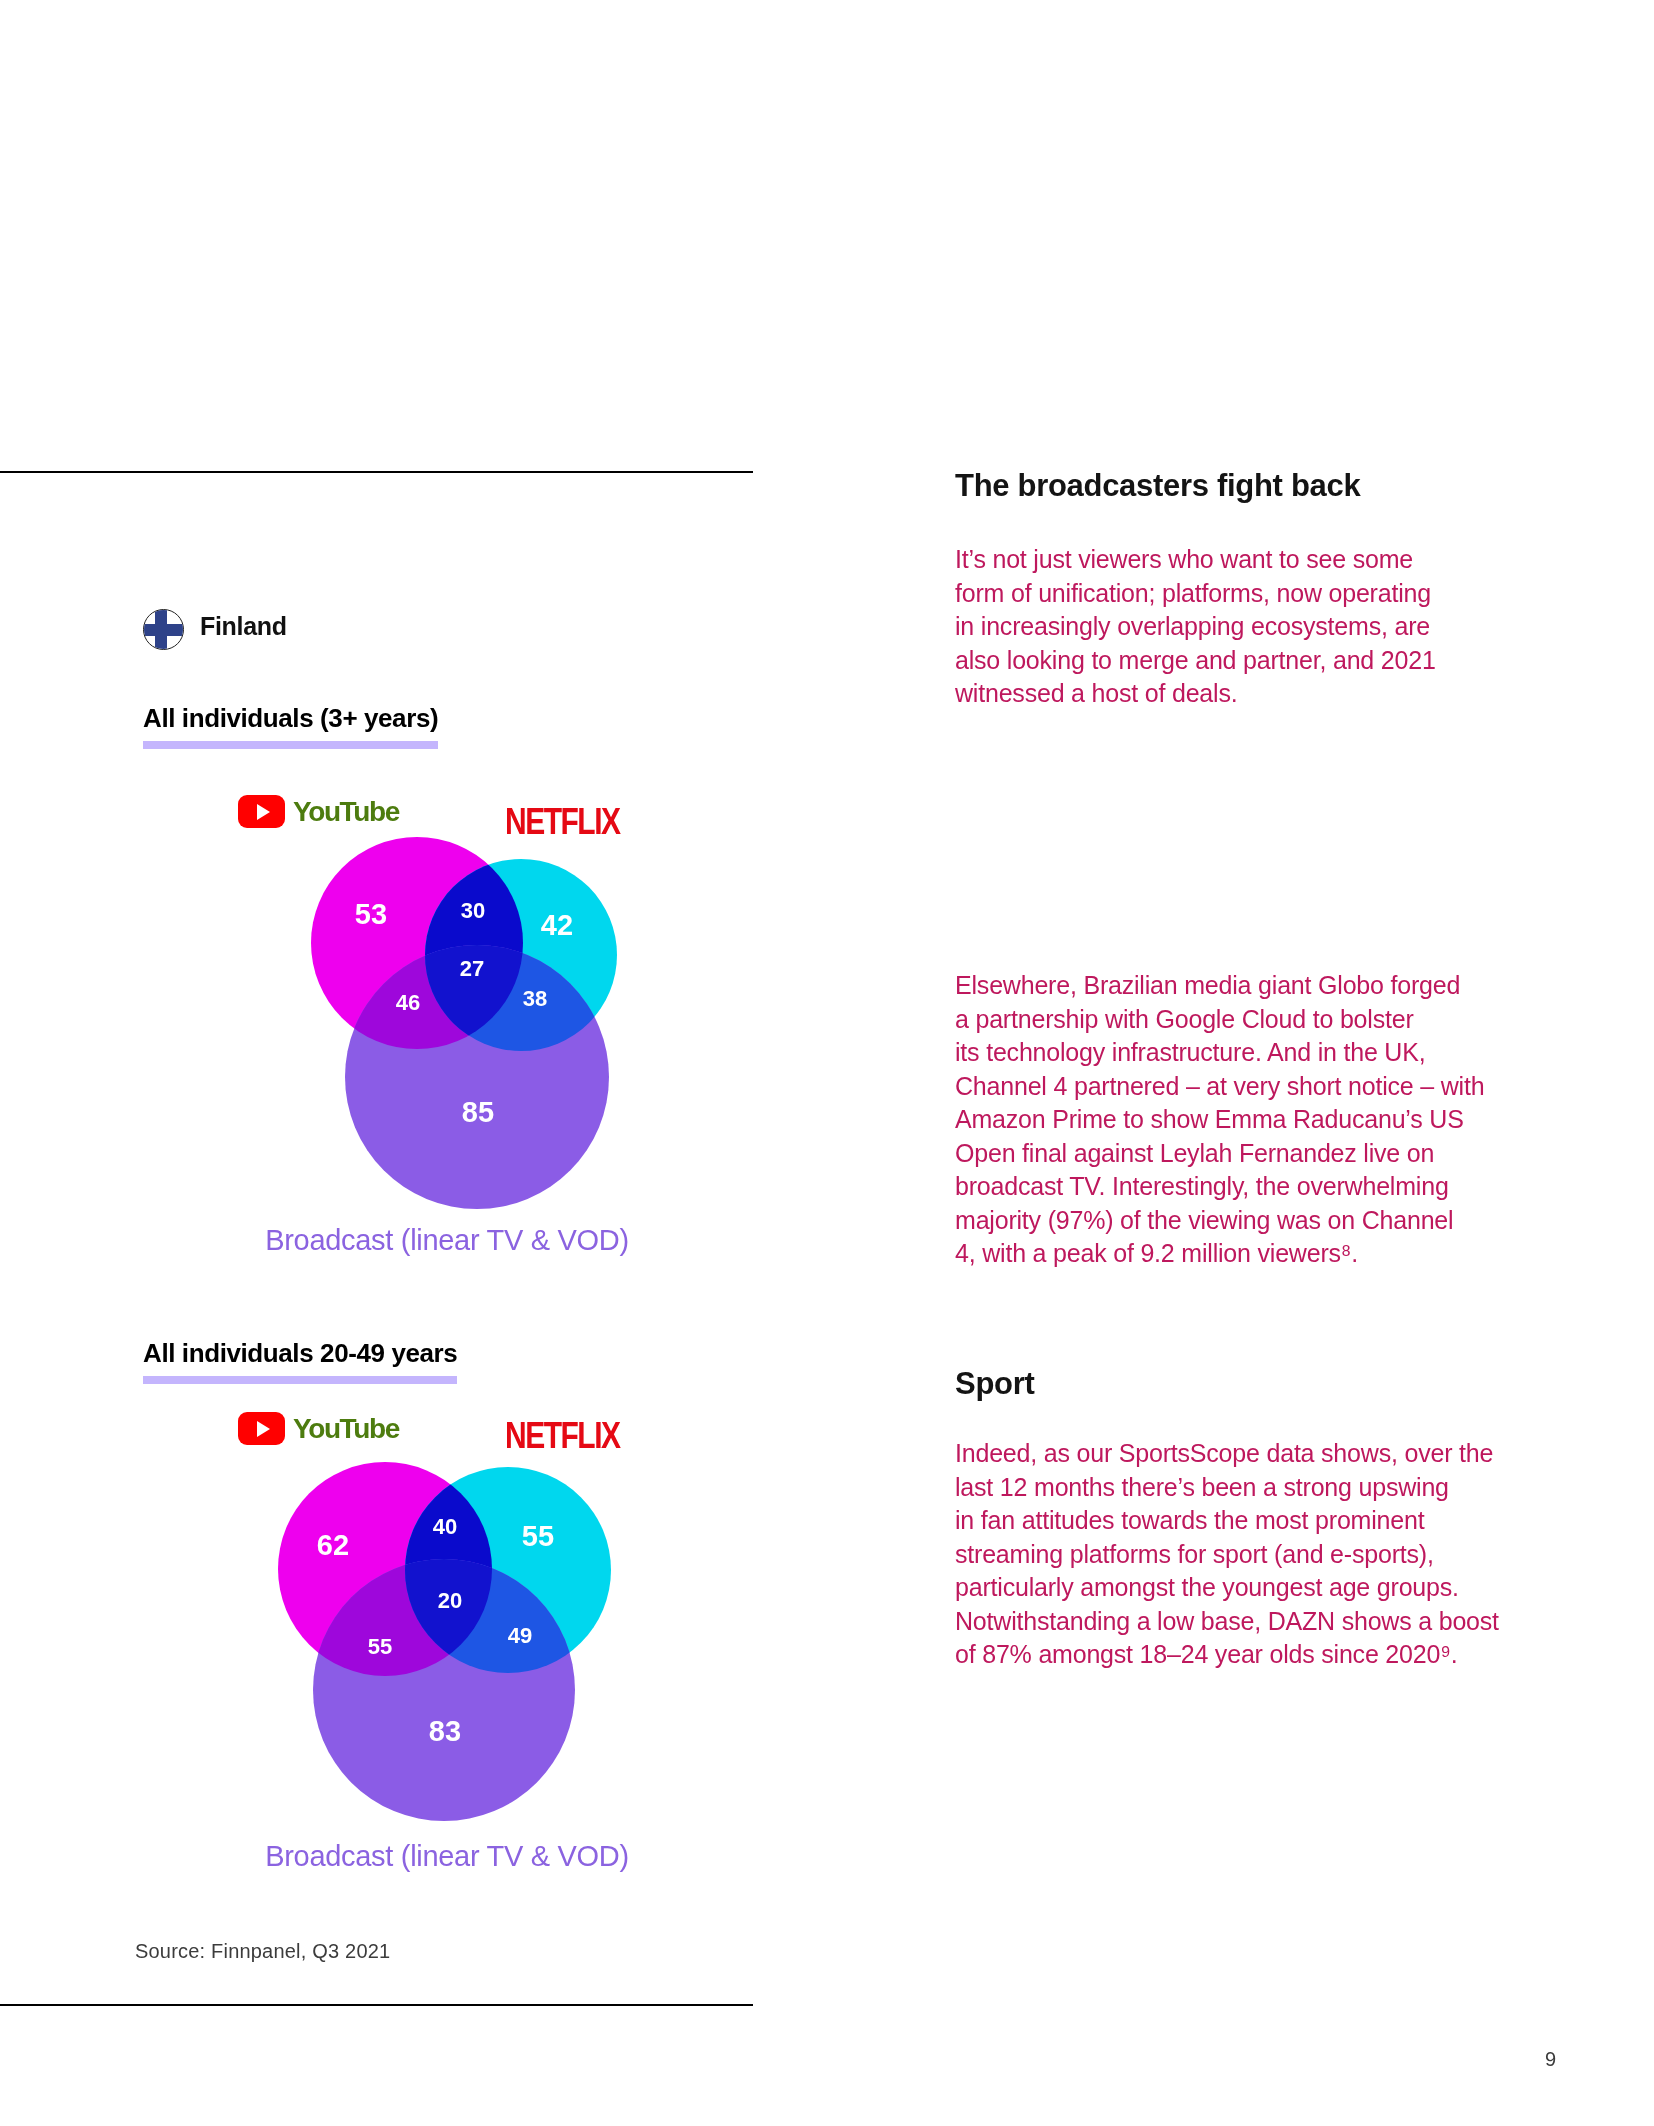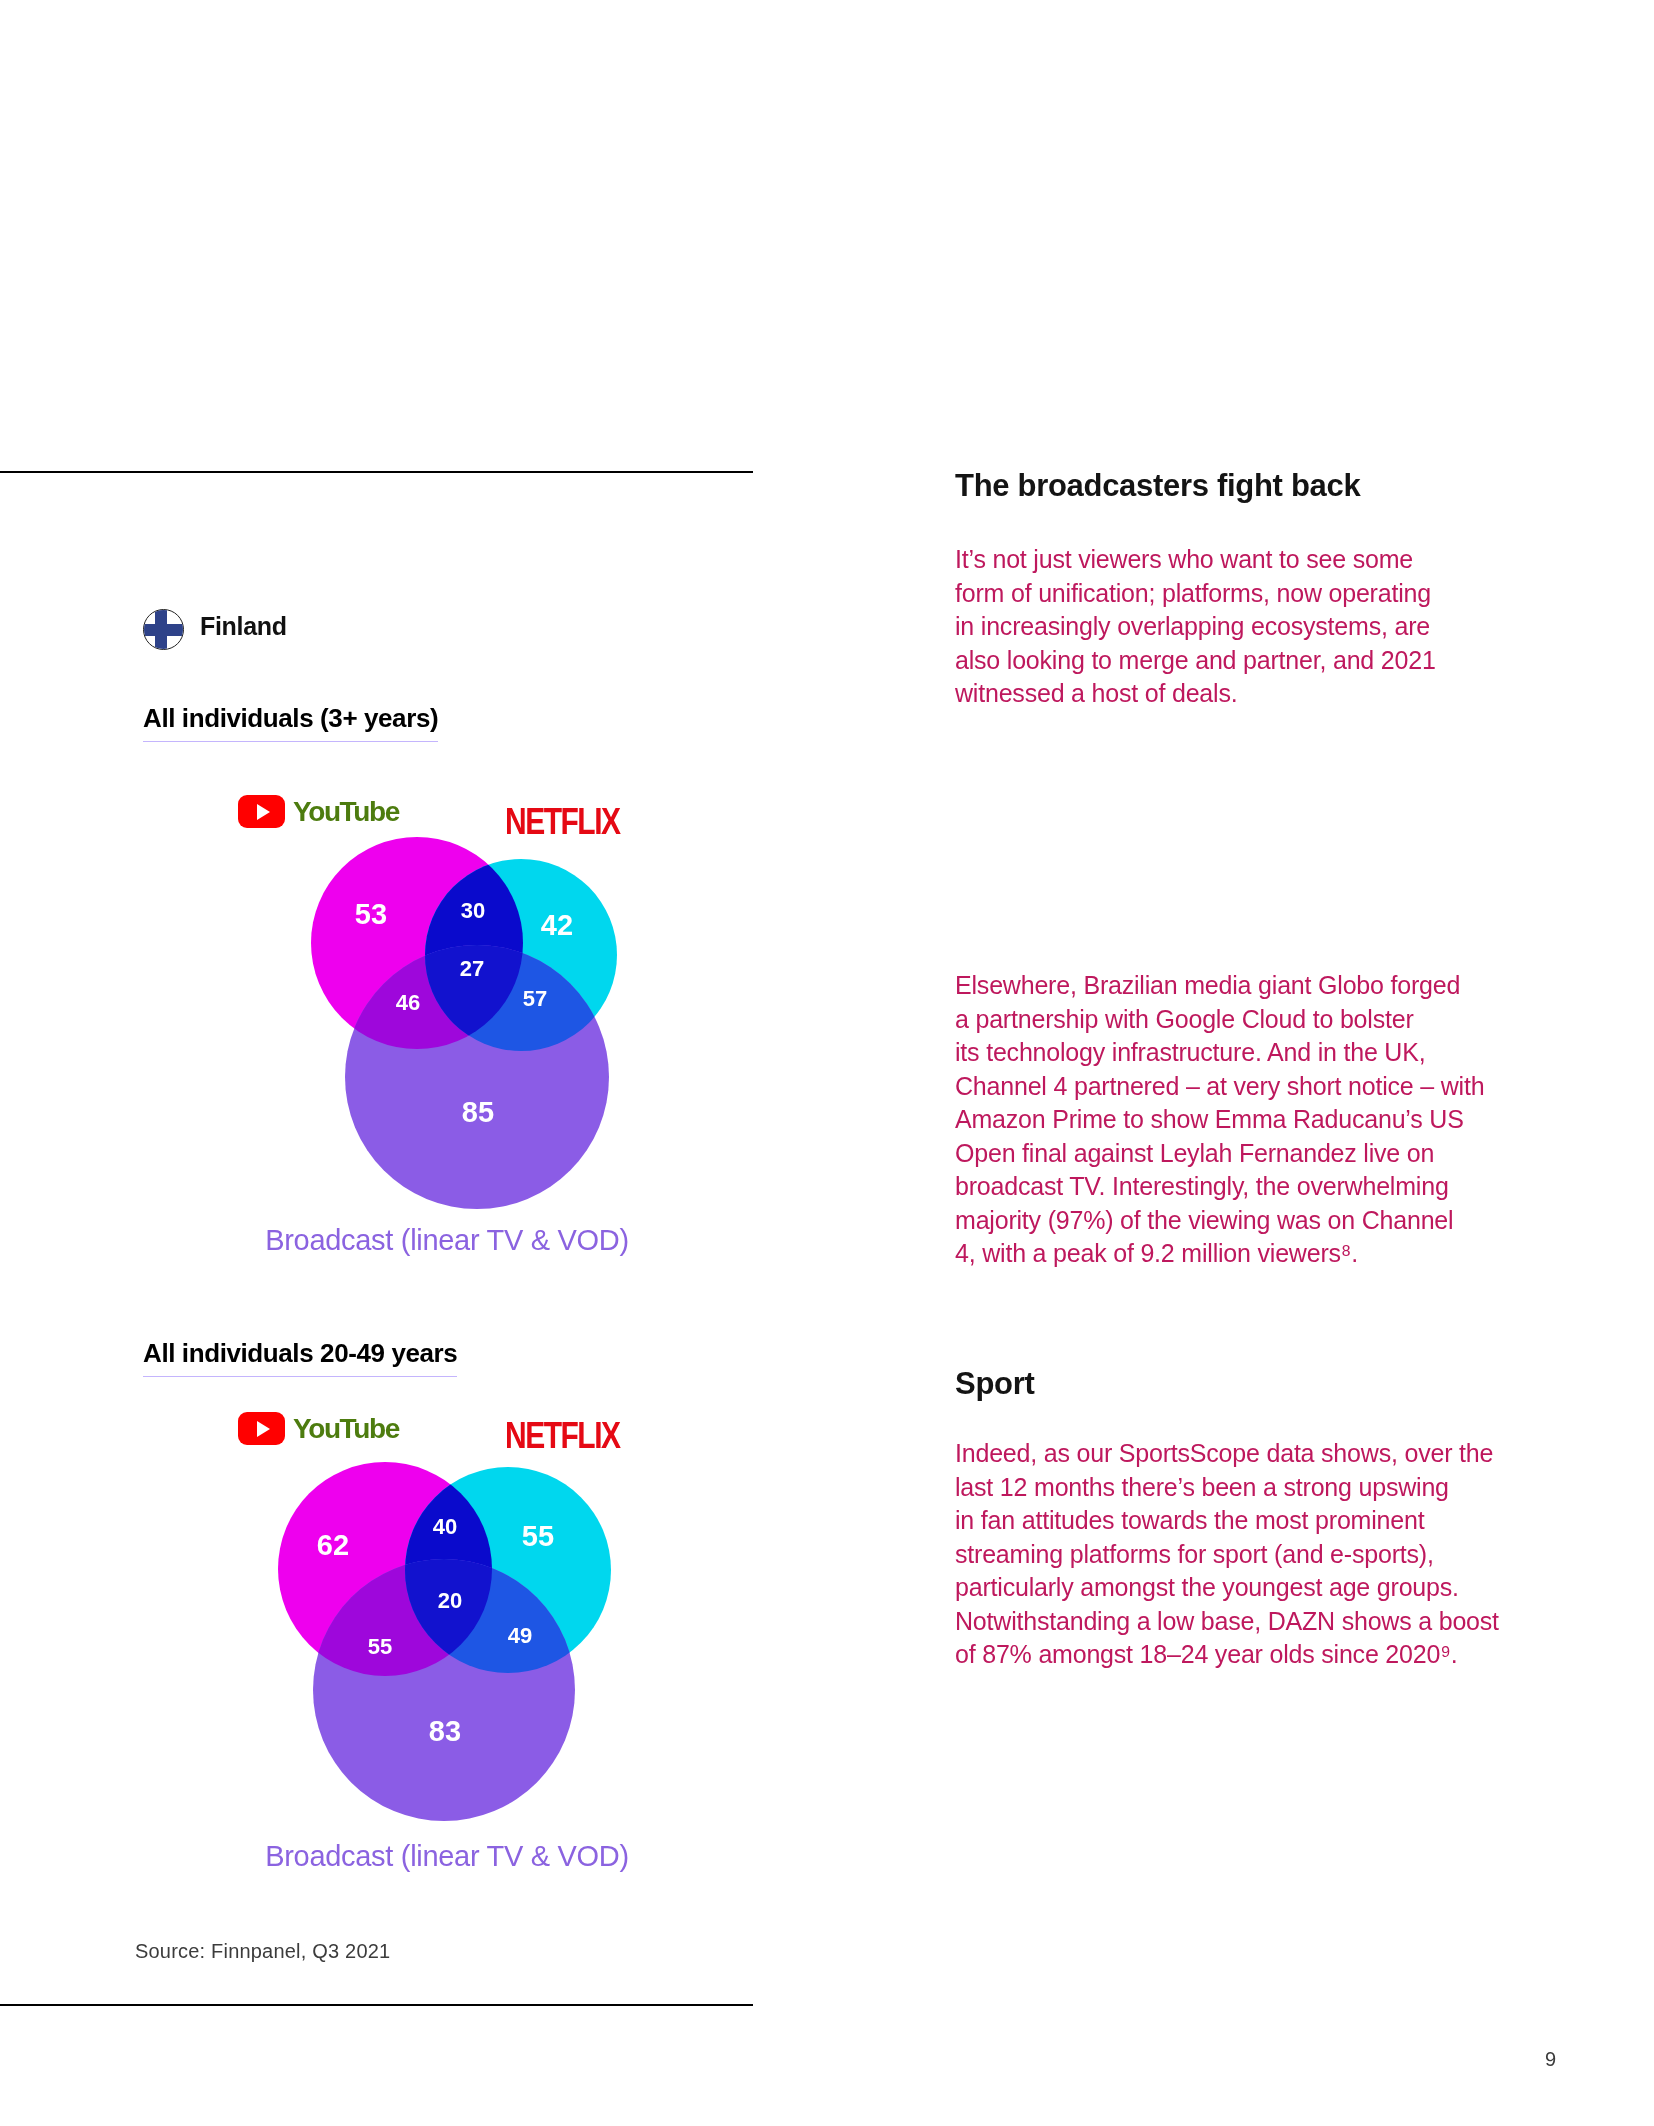--- a/index.html
+++ b/index.html
@@ -16,21 +16,21 @@
     position:absolute; width:41px; height:41px; border-radius:50%;
     border:1.5px solid #222; background:#fff; overflow:hidden;
   }
   .flag .h { position:absolute; left:0; top:14px; width:100%; height:12px; }
   .flag .v { position:absolute; left:11px; top:0; width:12px; height:100%; }
   .country { position:absolute; font-size:25px; font-weight:700; color:#111; letter-spacing:-0.3px; }
 
   .venn-title {
     position:absolute; display:inline-block;
     font-size:26px; font-weight:700; letter-spacing:-0.4px; color:#000;
-    border-bottom:1px solid #c4b5fd; padding-bottom:7px;
+    border-bottom:8px solid #c4b5fd; padding-bottom:7px;
   }
 
   .ytlogo { position:absolute; display:flex; align-items:center; gap:8px; }
   .ytplay {
     width:47px; height:33px; border-radius:9px;
     display:flex; align-items:center; justify-content:center;
   }
   .yttri {
     width:0; height:0; border-left:13px solid #fff;
     border-top:8px solid transparent; border-bottom:8px solid transparent; margin-left:3px;
@@ -106,21 +106,21 @@
           <circle cx="247" cy="247" r="132" fill="#1212CE"></circle>
         </g>
       </g>
   </svg>
 
   <div class="vnum big" style="left:371px; top:914px;">53</div>
   <div class="vnum small" style="left:473px; top:911px;">30</div>
   <div class="vnum big" style="left:557px; top:925px;">42</div>
   <div class="vnum small" style="left:472px; top:969px;">27</div>
   <div class="vnum small" style="left:408px; top:1003px;">46</div>
-  <div class="vnum small" style="left:535px; top:999px;">57</div>
+  <div class="vnum small" style="left:535px; top:999px;">38</div>
   <div class="vnum big" style="left:478px; top:1112px;">85</div>
 
   <div class="bcast-label" style="top: 1224px; color: rgb(139, 99, 224);">Broadcast (linear TV &amp; VOD)</div>
 
   <div class="venn-title" style="left:143px; top:1338px;">All individuals 20-49 years</div>
 
   <div class="ytlogo" style="left:238px; top:1412px;">
     <div class="ytplay" style="background-color: rgb(255, 0, 0);">
       <div class="yttri"></div>
     </div>

